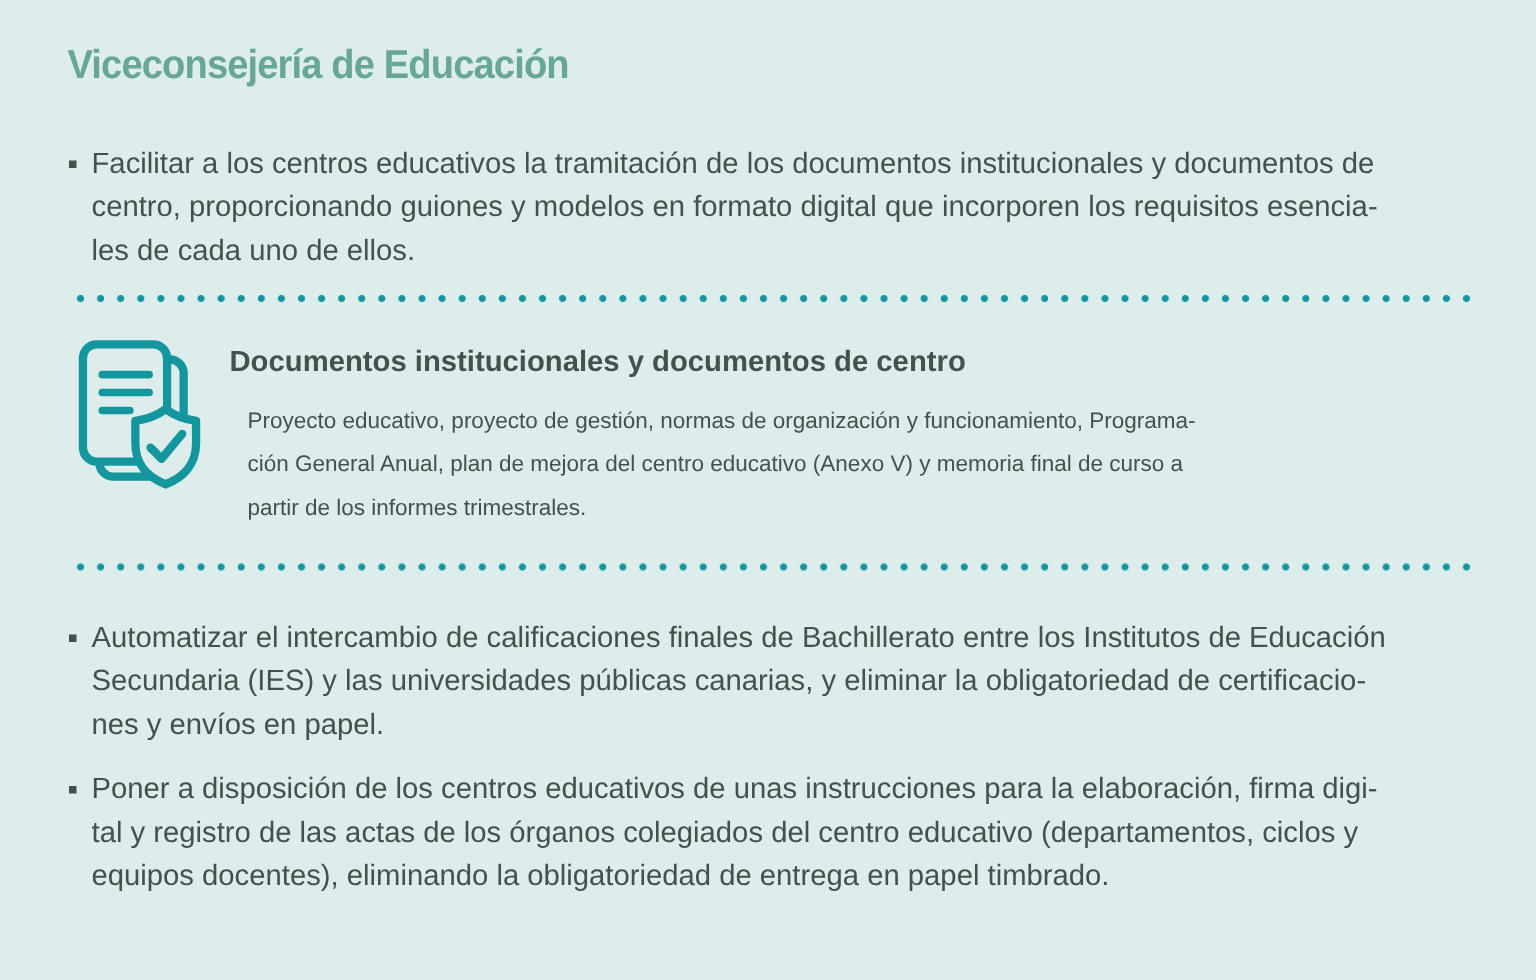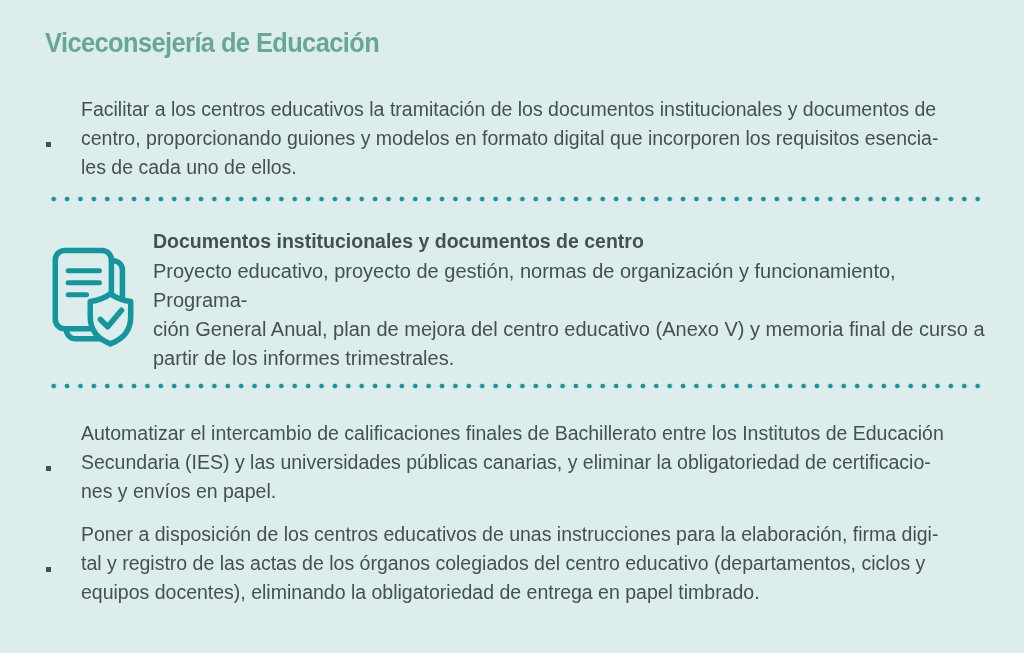--- a/index.html
+++ b/index.html
@@ -29,23 +29,22 @@
     font-weight: 700;
     letter-spacing: -0.6px;
     color: var(--title-green);
     transform: scaleX(0.94);
     transform-origin: left center;
     white-space: nowrap;
   }
   .bullet-list { margin: 0; }
   .bullet-item {
     display: flex;
-    align-items: center;
+    align-items: flex-start;
     margin: 0 0 14px 0;
-    gap: 20px;
   }
   .bullet-marker {
     flex: none;
     width: 5px;
     height: 5px;
     margin: 12px 10px 0 1px;
     background: var(--text);
   }
   .bullet-text {
     margin: 0;
@@ -56,40 +55,40 @@
   .dotted-separator {
     height: 6px;
     margin: 0;
     background-image: radial-gradient(circle, var(--teal) 2px, rgba(0,0,0,0) 2.7px);
     background-size: 13.4px 6px;
     background-repeat: repeat-x;
     background-position: 2px 50%;
   }
   .info-box {
     display: flex;
-    align-items: center;
+    align-items: flex-start;
     margin: 20px 0 10px 0;
     min-height: 110px;
   }
   .info-icon {
     flex: none;
     width: 92px;
     margin: 2px 14px 0 2px;
   }
   .info-content { padding-top: 6px; }
   .info-heading {
     margin: 0 0 3px 0;
     font-size: 19.5px;
     line-height: 26px;
     font-weight: 700;
     color: var(--text);
   }
   .info-body {
-    margin: 0;
-    font-size: 20px;
+    margin: 12px;
+    font-size: 15px;
     line-height: 29px;
     white-space: pre-line;
   }
   .group-bottom { margin-top: 30px; }
 </style>
 </head>
 <body>
 
 <div class="page">
 

